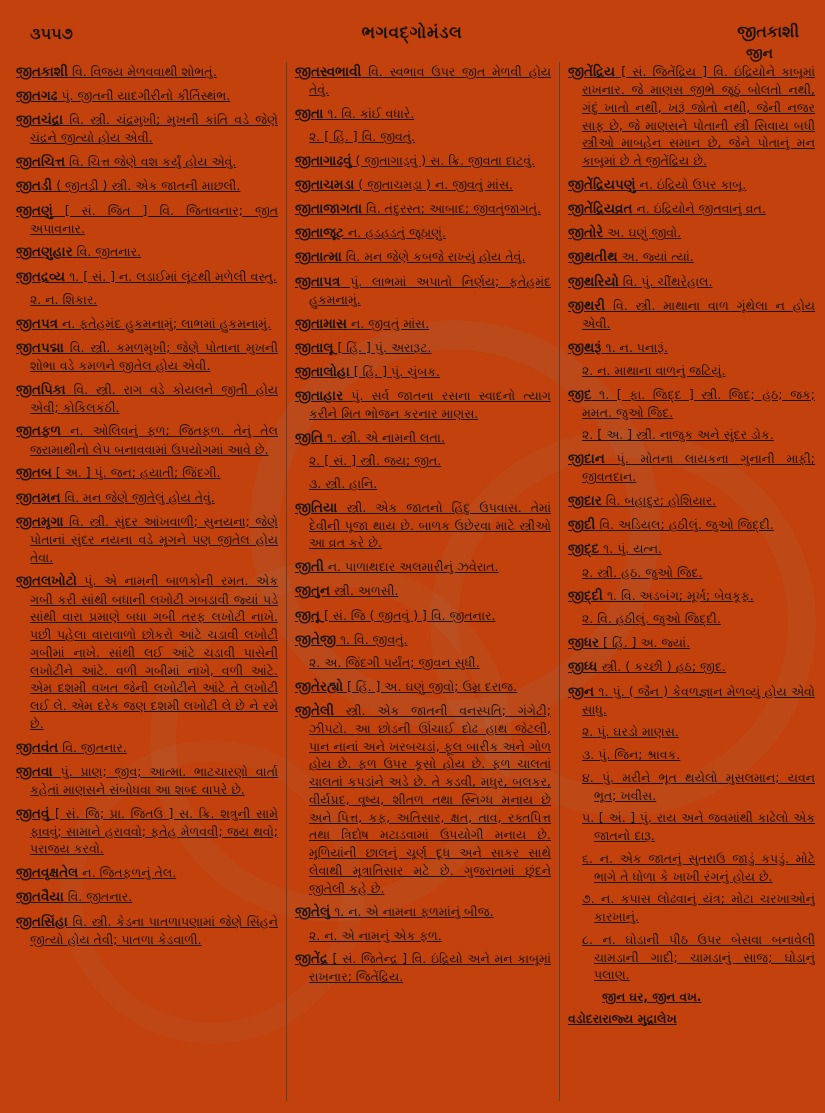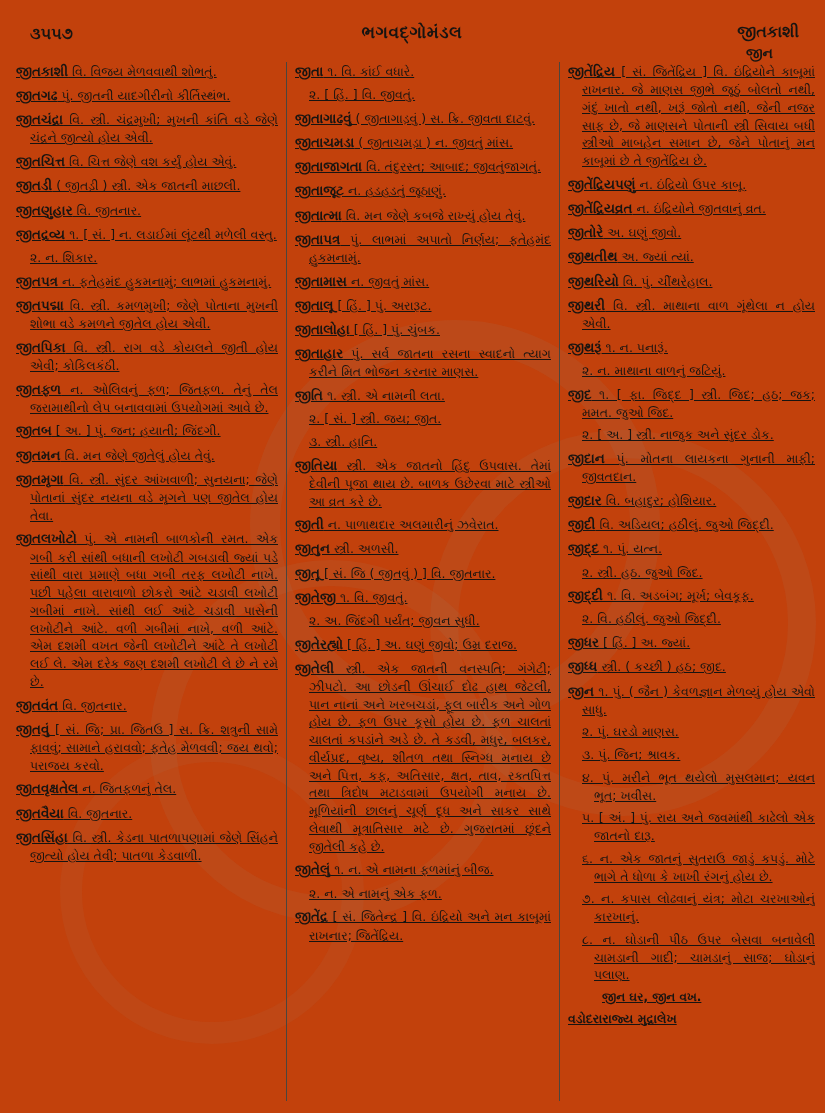--- a/index.html
+++ b/index.html
@@ -56,40 +56,43 @@
   </div>
 
   <div class="cols">
     <div class="col col1">
       <div class="entries">
           <p class="entry"><b class="head">જીતકાશી</b> વિ. વિજય મેળવવાથી શોભતું.</p>
           <p class="entry"><b class="head">જીતગઢ</b> પું. જીતની યાદગીરીનો કીર્તિસ્થંભ.</p>
           <p class="entry"><b class="head">જીતચંદ્રા</b> વિ. સ્ત્રી. ચંદ્રમુખી; મુખની કાંતિ વડે જેણે ચંદ્રને જીત્યો હોય એવી.</p>
           <p class="entry"><b class="head">જીતચિત્ત</b> વિ. ચિત્ત જેણે વશ કર્યું હોય એવું.</p>
           <p class="entry"><b class="head">જીતડી</b> ( જીતડ઼ી ) સ્ત્રી. એક જાતની માછલી.</p>
+          <p class="entry"><b class="head">જીતણું</b> [ સં. જિત ] વિ. જિતાવનાર; જીત અપાવનાર.</p>
           <p class="entry"><b class="head">જીતણુહાર</b> વિ. જીતનાર.</p>
           <p class="entry"><b class="head">જીતદ્રવ્ય</b> ૧. [ સં. ] ન. લડાઈમાં લૂંટથી મળેલી વસ્તુ.</p>
           <p class="sense">૨. ન. શિકાર.</p>
           <p class="entry"><b class="head">જીતપત્ર</b> ન. ફતેહમંદ હુકમનામું; લાભમાં હુકમનામું.</p>
           <p class="entry"><b class="head">જીતપદ્મા</b> વિ. સ્ત્રી. કમળમુખી; જેણે પોતાના મુખની શોભા વડે કમળને જીતેલ હોય એવી.</p>
           <p class="entry"><b class="head">જીતપિકા</b> વિ. સ્ત્રી. રાગ વડે કોયલને જીતી હોય એવી; કોકિલકંઠી.</p>
           <p class="entry"><b class="head">જીતફળ</b> ન. ઓલિવનું ફળ; જિતફળ. તેનું તેલ જરામાથીનો લેપ બનાવવામાં ઉપયોગમાં આવે છે.</p>
           <p class="entry"><b class="head">જીતબ</b> [ અ. ] પું. જન; હયાતી; જિંદગી.</p>
           <p class="entry"><b class="head">જીતમન</b> વિ. મન જેણે જીતેલું હોય તેવું.</p>
           <p class="entry"><b class="head">જીતમૃગા</b> વિ. સ્ત્રી. સુંદર આંખવાળી; સુનયના; જેણે પોતાનાં સુંદર નયના વડે મૃગને પણ જીતેલ હોય તેવા.</p>
           <p class="entry"><b class="head">જીતલખોટો</b> પું. એ નામની બાળકોની રમત. એક ગબી કરી સાંથી બધાની લખોટી ગબડાવી જ્યાં પડે સાંથી વારા પ્રમાણે બધા ગબી તરફ લખોટી નાખે. પછી પહેલા વારાવાળો છોકરો આંટે ચડાવી લખોટી ગબીમાં નાખે. સાંથી લઈ આંટે ચડાવી પાસેની લખોટીને આંટે. વળી ગબીમાં નાખે, વળી આંટે. એમ દશમી વખત જેની લખોટીને આંટે તે લખોટી લઈ લે. એમ દરેક જણ દશમી લખોટી લે છે ને રમે છે.</p>
           <p class="entry"><b class="head">જીતવંત</b> વિ. જીતનાર.</p>
+          <p class="entry"><b class="head">જીતવા</b> પું. પ્રાણ; જીવ; આત્મા. ભાટચારણો વાર્તા કહેતાં માણસને સંબોધવા આ શબ્દ વાપરે છે.</p>
           <p class="entry"><b class="head">જીતવું</b> [ સં. જિ; પ્રા. જિતઉ ] સ. ક્રિ. શત્રુની સામે ફાવવું; સામાને હરાવવો; ફતેહ મેળવવી; જય થવો; પરાજય કરવો.</p>
           <p class="entry"><b class="head">જીતવૃક્ષતેલ</b> ન. જિતફળનું તેલ.</p>
           <p class="entry"><b class="head">જીતવૈયા</b> વિ. જીતનાર.</p>
           <p class="entry"><b class="head">જીતસિંહા</b> વિ. સ્ત્રી. કેડના પાતળાપણામાં જેણે સિંહને જીત્યો હોય તેવી; પાતળા કેડવાળી.</p>
         </div>
     </div>
     <div class="col col2">
       <div class="entries">
+          <p class="entry"><b class="head">જીતસ્વભાવી</b> વિ. સ્વભાવ ઉપર જીત મેળવી હોય તેવું.</p>
           <p class="entry"><b class="head">જીતા</b> ૧. વિ. કાંઈ વધારે.</p>
           <p class="sense">૨. [ હિં. ] વિ. જીવતું.</p>
           <p class="entry"><b class="head">જીતાગાઢવું</b> ( જીતાગાડ઼વું ) સ. ક્રિ. જીવતા દાટવું.</p>
           <p class="entry"><b class="head">જીતાચમડા</b> ( જીતાચમડ઼ા ) ન. જીવતું માંસ.</p>
           <p class="entry"><b class="head">જીતાજાગતા</b> વિ. તંદુરસ્ત; આબાદ; જીવતુંજાગતું.</p>
           <p class="entry"><b class="head">જીતાજૂટ</b> ન. હડહડતું જૂઠાણું.</p>
           <p class="entry"><b class="head">જીતાત્મા</b> વિ. મન જેણે કબજે રાખ્યું હોય તેવું.</p>
           <p class="entry"><b class="head">જીતાપત્ર</b> પું. લાભમાં અપાતો નિર્ણય; ફતેહમંદ હુકમનામું.</p>
           <p class="entry"><b class="head">જીતામાસ</b> ન. જીવતું માંસ.</p>
           <p class="entry"><b class="head">જીતાલૂ</b> [ હિં. ] પું. અરારૂટ.</p>

